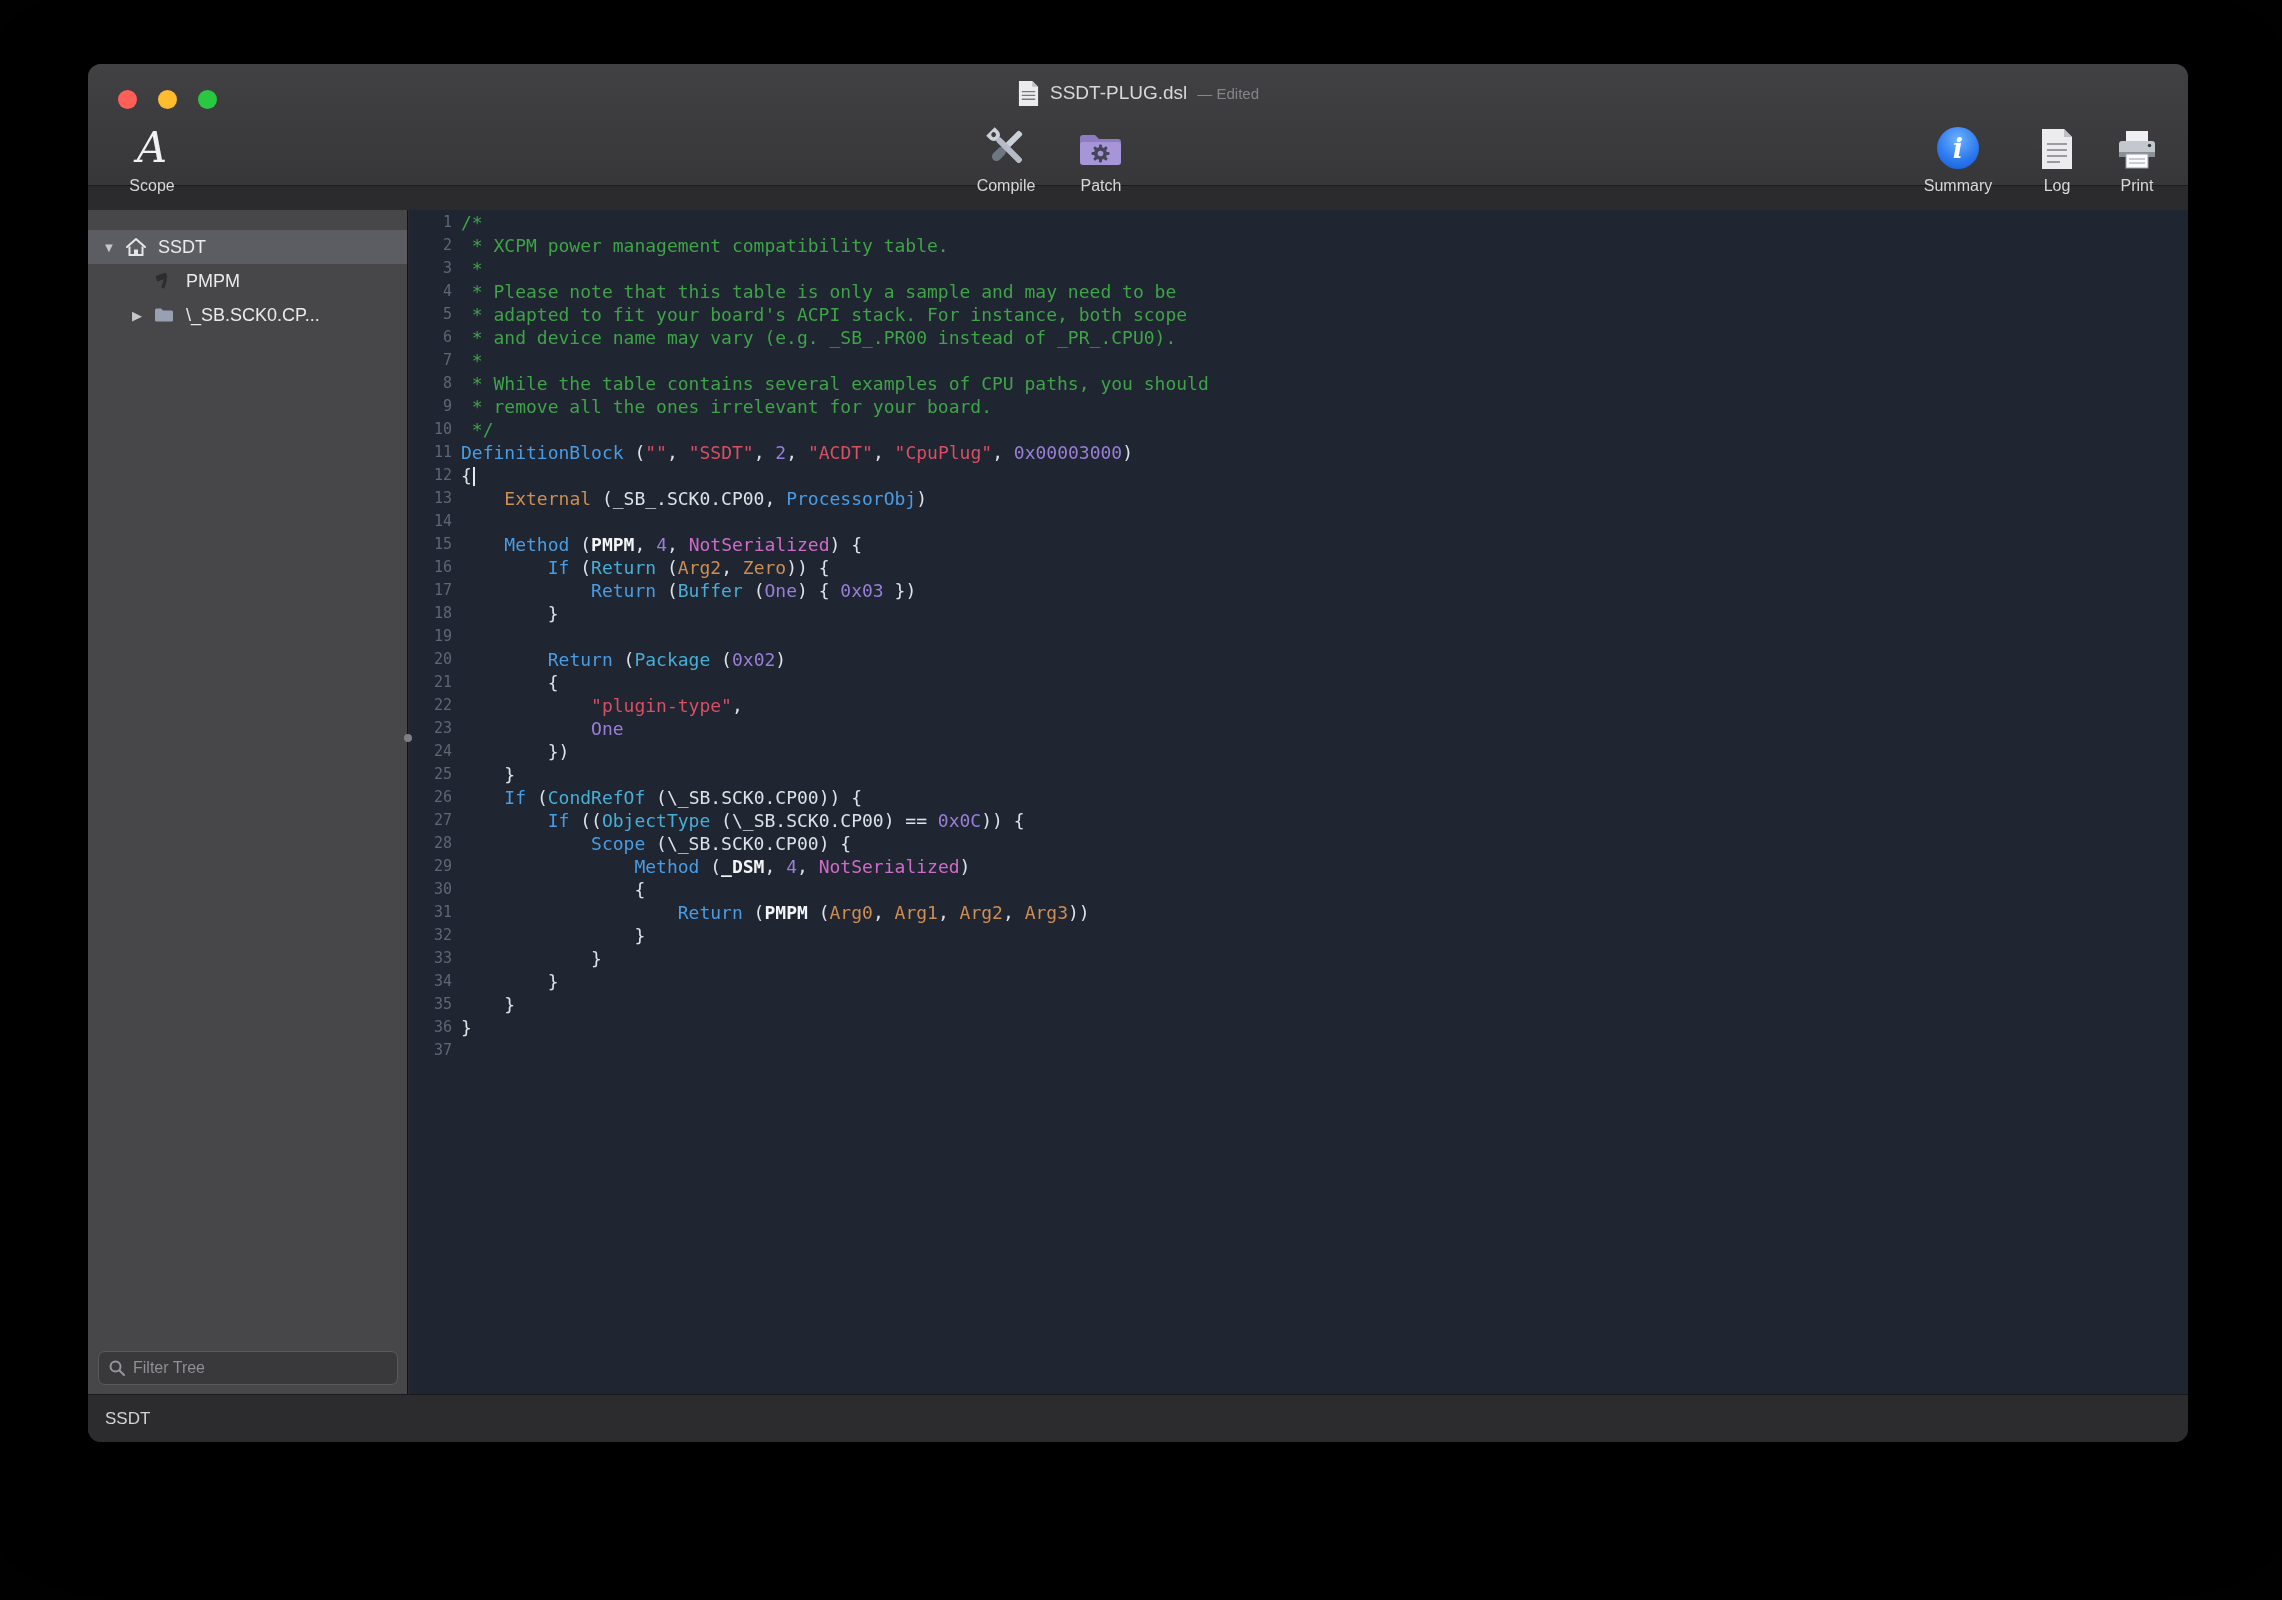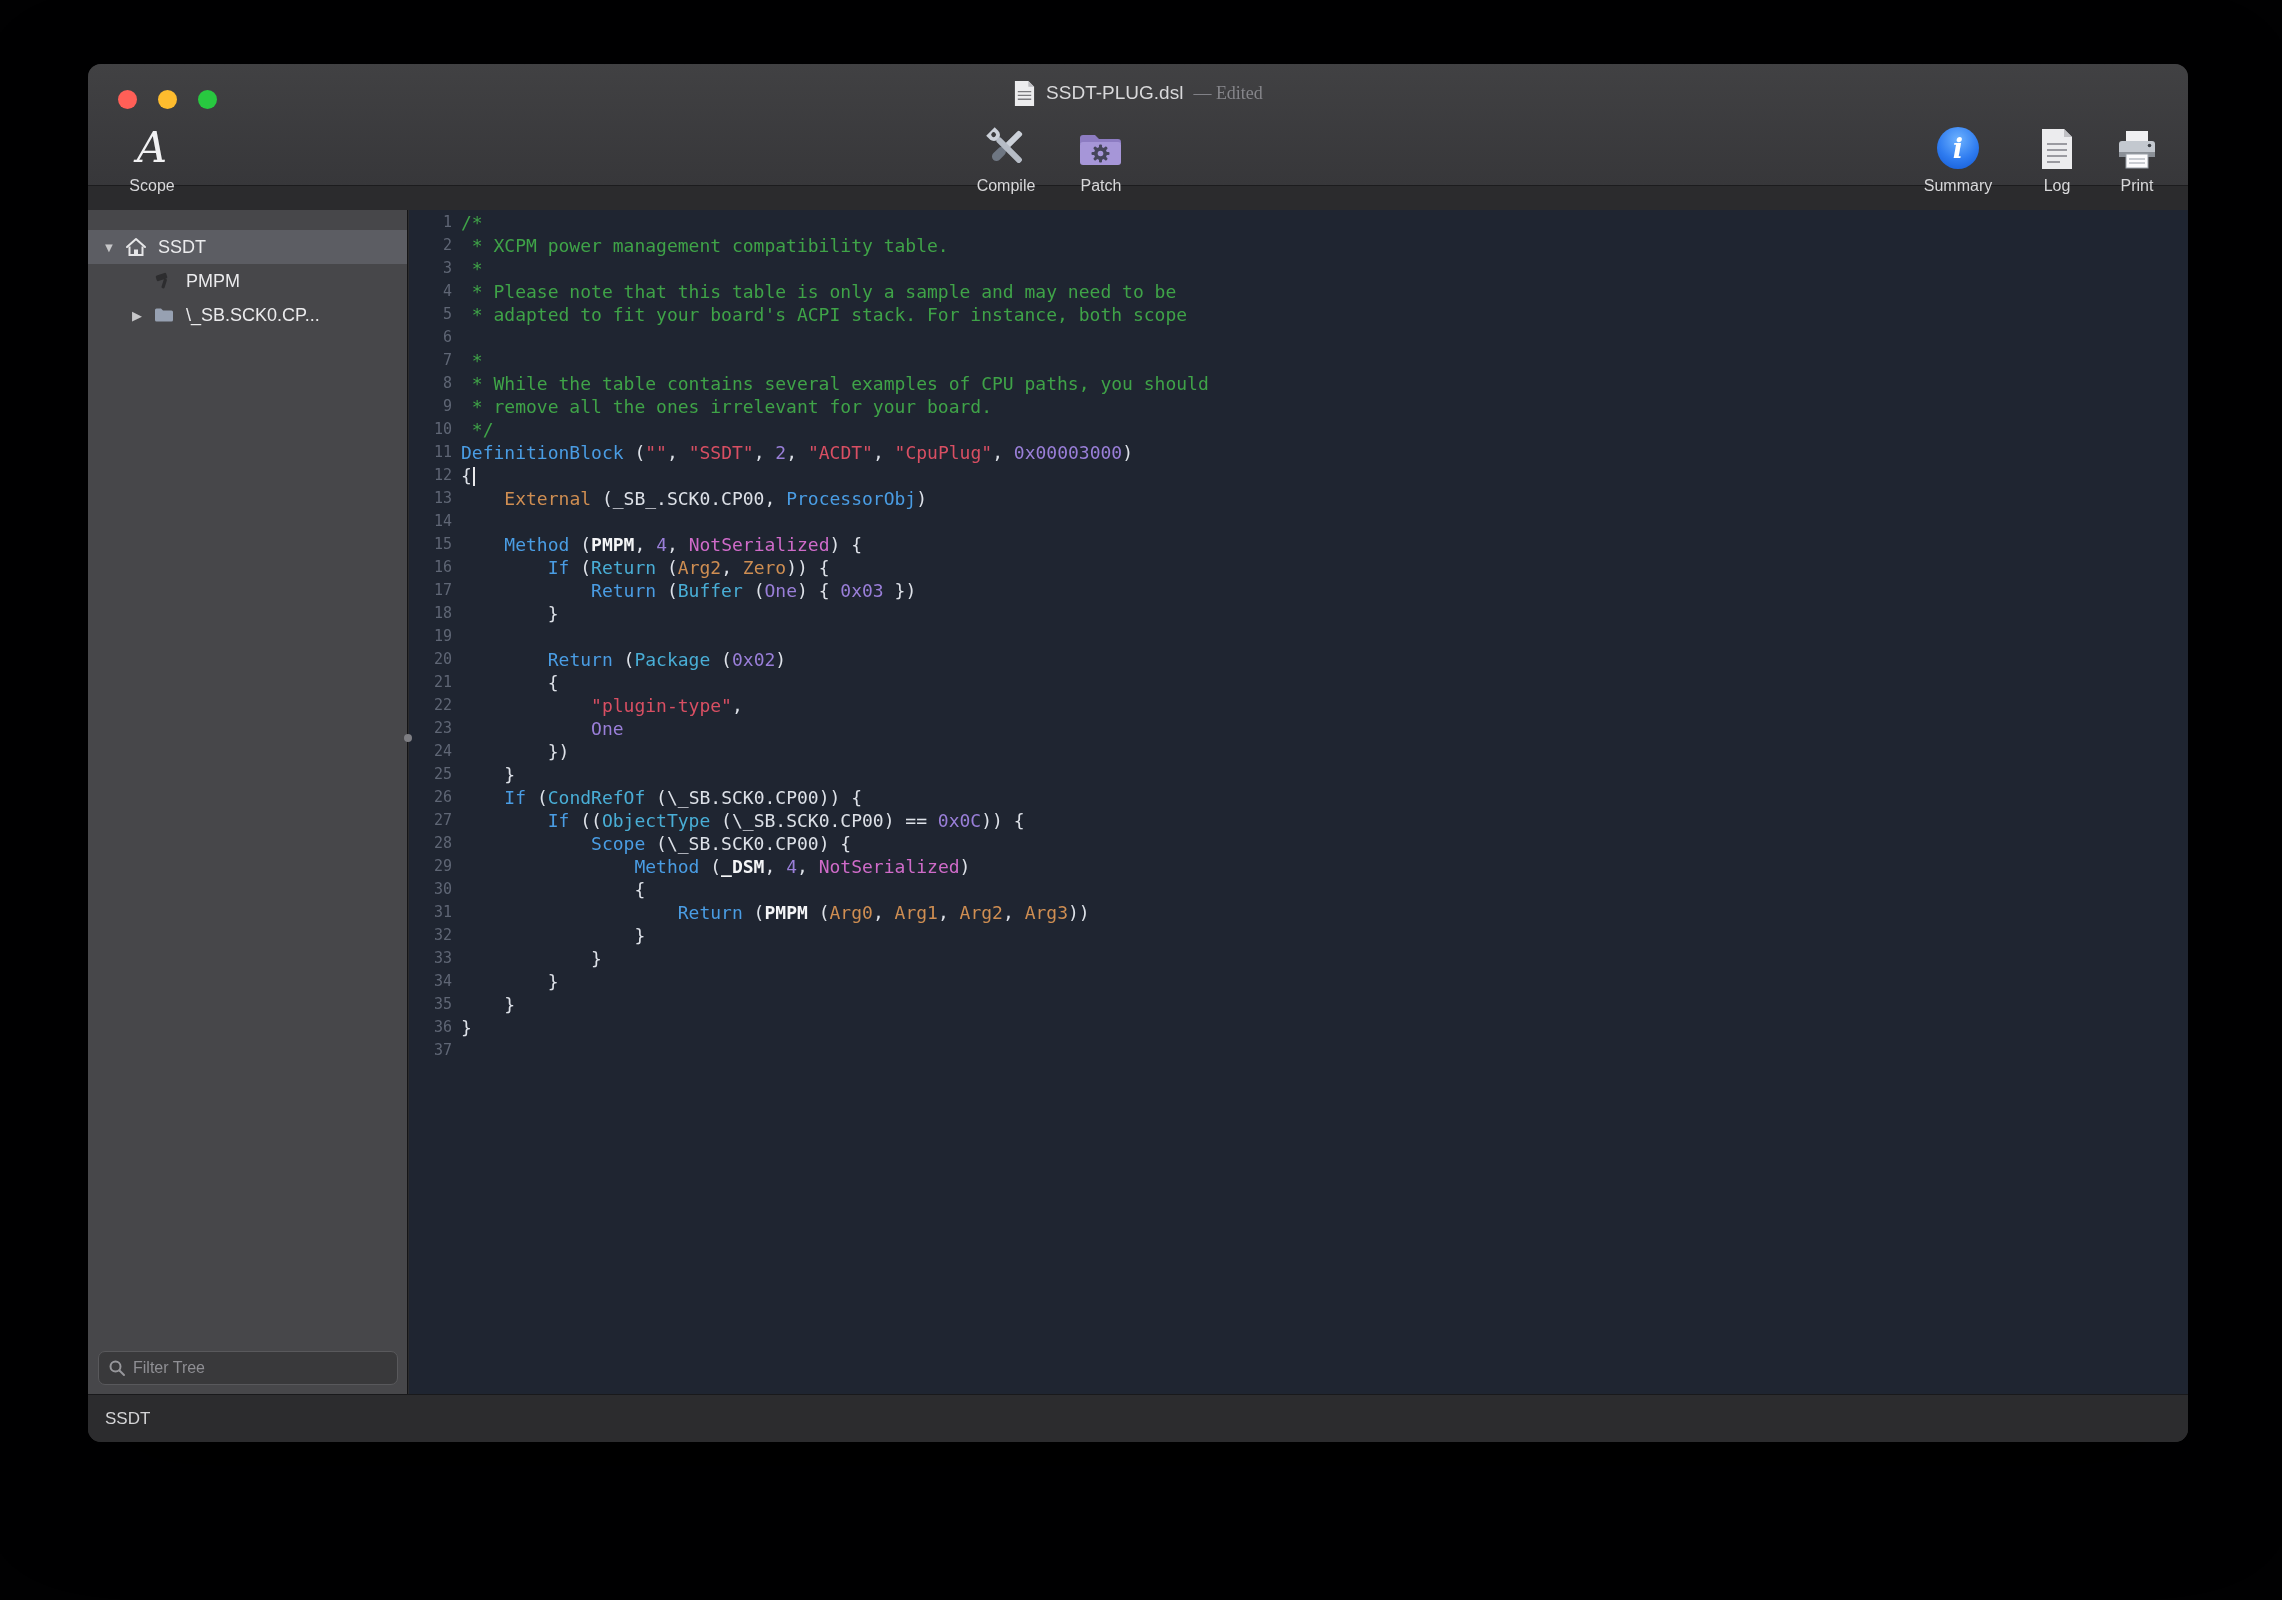--- a/index.html
+++ b/index.html
@@ -12,21 +12,21 @@
 
   
   .chrome { position:absolute; top:0; left:0; right:0; height:122px;
             background:linear-gradient(#414143,#37373a); border-bottom:1px solid #1c1c1e; }
   .traffic { position:absolute; top:26px; left:30px; display:flex; gap:21px; }
   .light { width:19px; height:19px; border-radius:50%; display:inline-block; }
   .light.red{background:#ff5f57}.light.yellow{background:#febc2e}.light.green{background:#28c840}
   .title-row { position:absolute; top:13px; left:0; right:0; height:32px;
                display:flex; align-items:center; justify-content:center; gap:10px; }
   .title-text { font-size:19px; color:#d9d9db; }
-  .title-dim  { font-size:18px; color:#85858a;font-family:Liberation Serif, serif; }
+  .title-dim  { font-size:15px; color:#85858a; }
   .proxy-icon { display:flex; align-items:center; }
 
   .tb-item { position:absolute; top:54px; width:96px; display:flex; flex-direction:column;
              align-items:center; gap:5px; cursor:default; }
   .tb-icon { height:54px; display:flex; align-items:flex-end; justify-content:center; }
   .tb-label { font-size:16px; color:#d8d8da; }
   .font-a { font-family:"DejaVu Serif","Liberation Serif",serif; font-style:italic;
             font-size:42px; color:#f1f1f3; line-height:1; padding-bottom:3px; }
   .summary-badge { width:42px; height:42px; border-radius:50%; margin-bottom:3px;
                    background:radial-gradient(circle at 50% 30%, #6db2ff, #2f7cf0 55%, #1157d3);
@@ -250,20 +250,21 @@
         <div class="code-row">
           <span class="ln">4</span>
           <span class="cl"><span class="tk-c"> * Please note that this table is only a sample and may need to be</span></span>
         </div>
         <div class="code-row">
           <span class="ln">5</span>
           <span class="cl"><span class="tk-c"> * adapted to fit your board's ACPI stack. For instance, both scope</span></span>
         </div>
         <div class="code-row">
           <span class="ln">6</span>
+          <span class="cl"><span class="tk-c"> * and device name may vary (e.g. _SB_.PR00 instead of _PR_.CPU0).</span></span>
         </div>
         <div class="code-row">
           <span class="ln">7</span>
           <span class="cl"><span class="tk-c"> *</span></span>
         </div>
         <div class="code-row">
           <span class="ln">8</span>
           <span class="cl"><span class="tk-c"> * While the table contains several examples of CPU paths, you should</span></span>
         </div>
         <div class="code-row">

